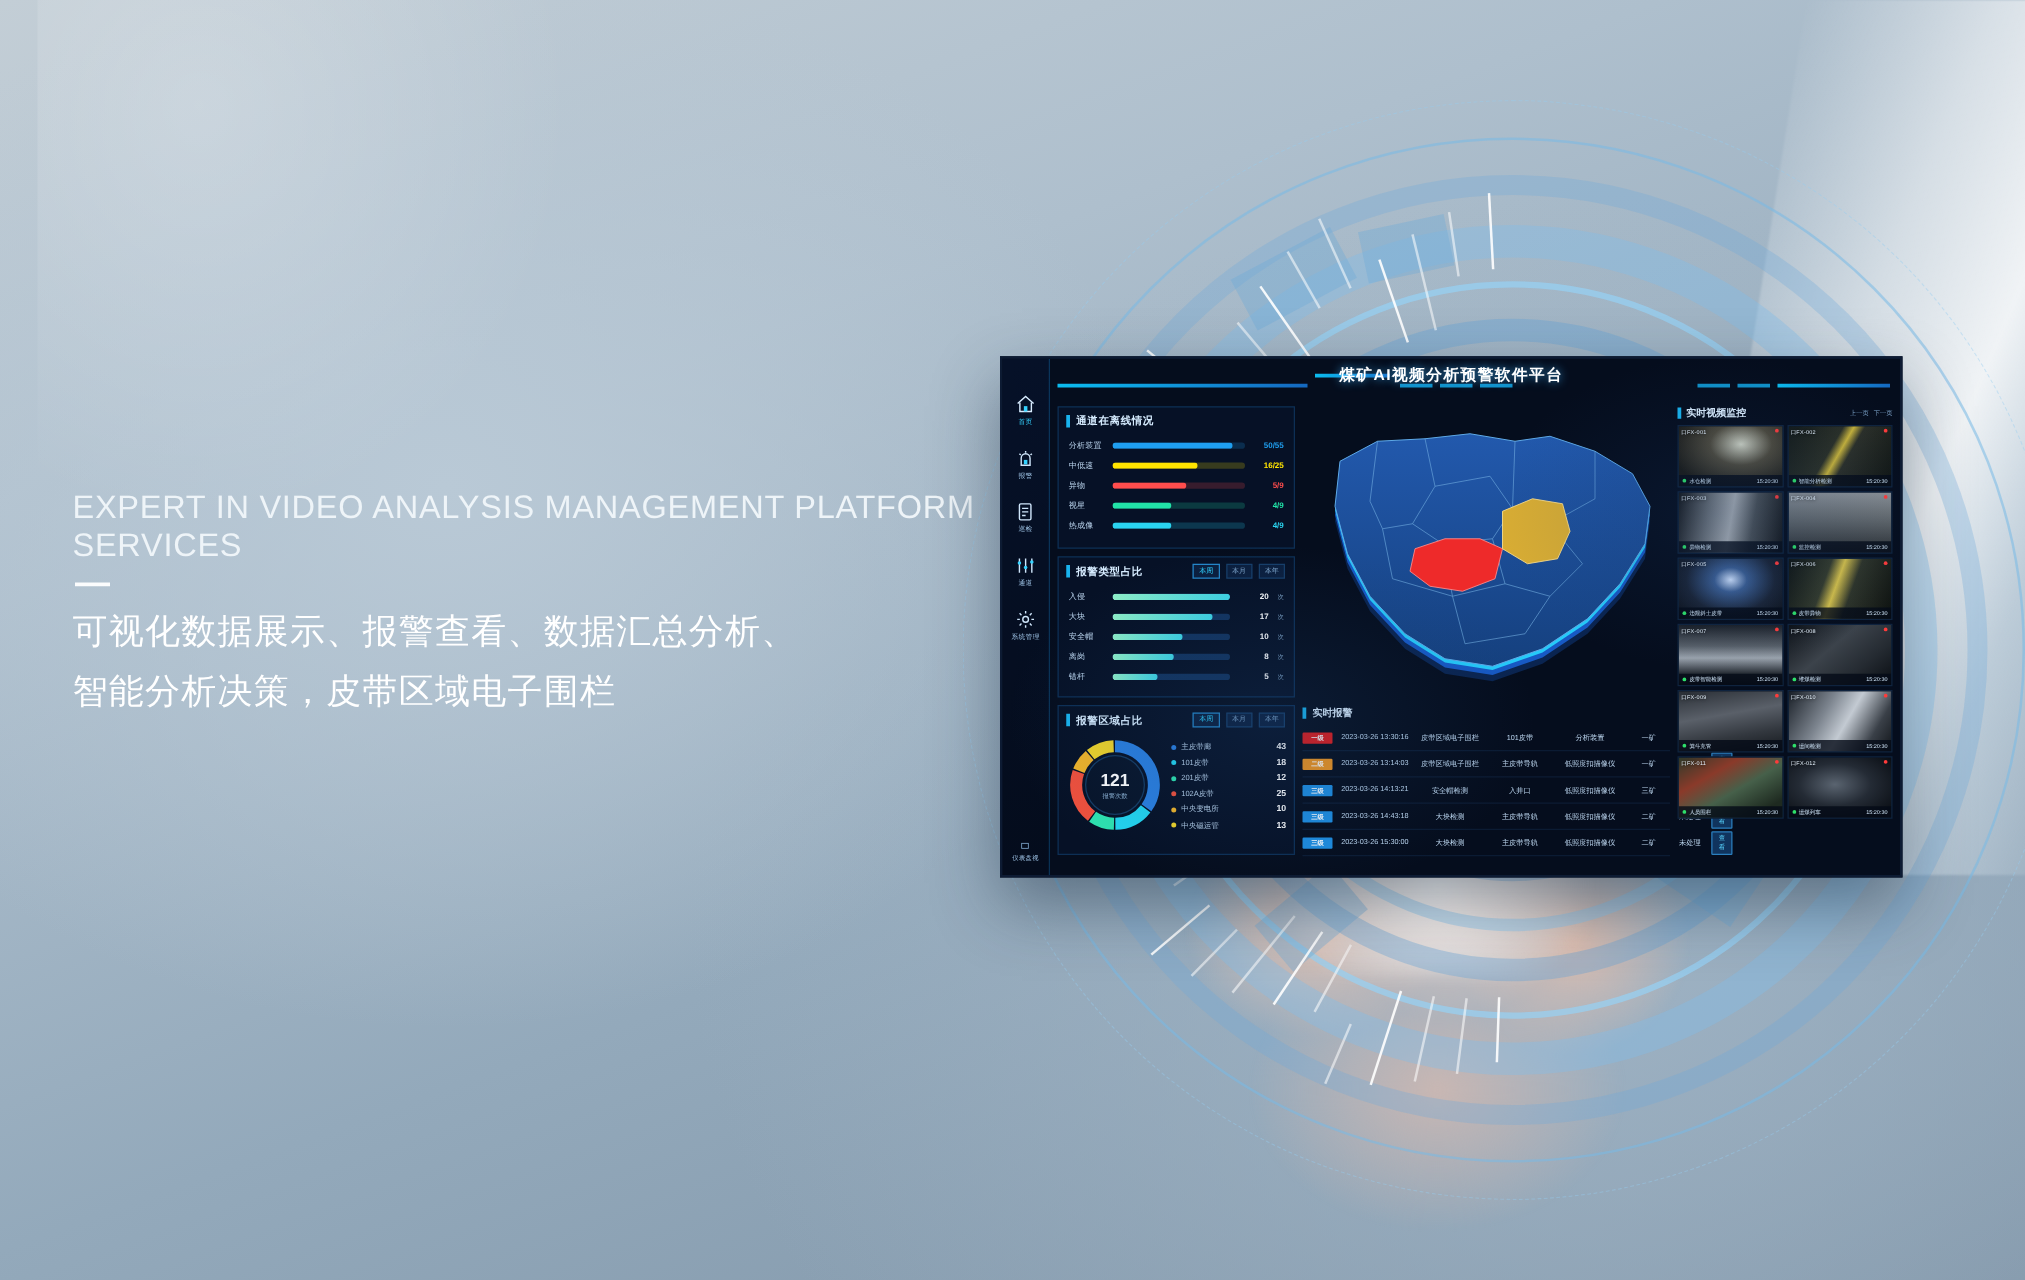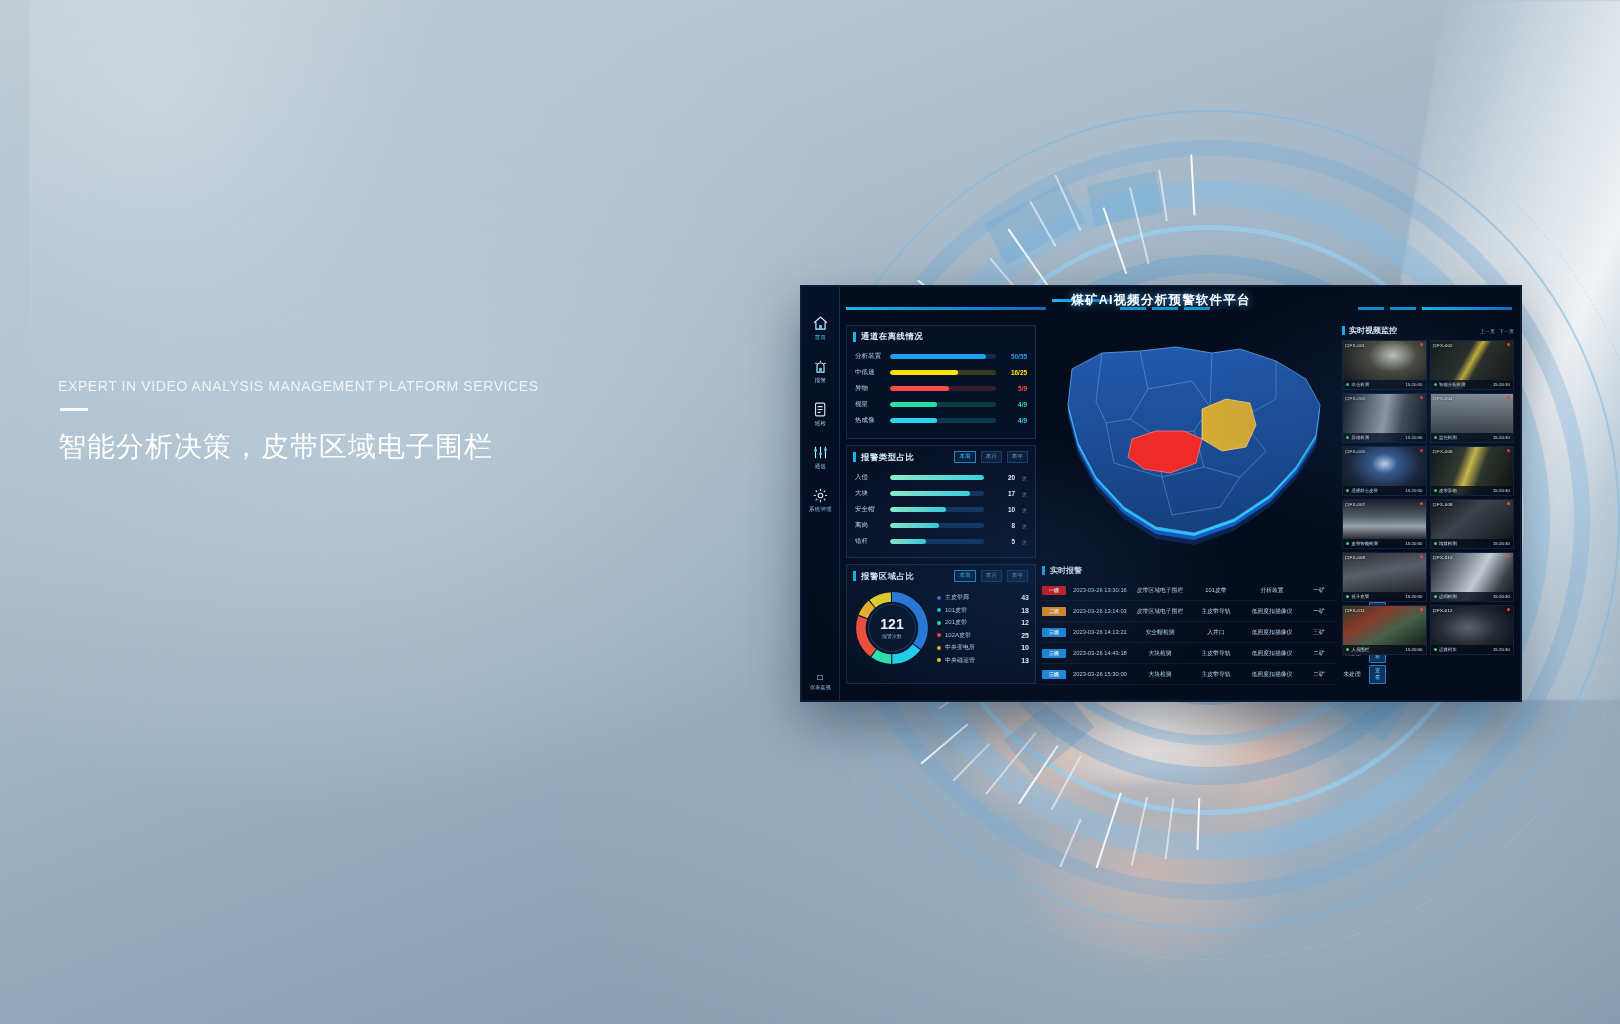--- a/index.html
+++ b/index.html
@@ -50,21 +50,21 @@
     position:absolute; background:rgba(110,170,215,.38);
   }
 
   
   .copy { position:absolute; left:58px; top:372px; width:780px; z-index:5; }
   .h1 {
     font-size:62px; font-weight:700; color:#ffffff; letter-spacing:2px;
     line-height:1.12; text-shadow:0 2px 10px rgba(40,60,80,.25);
   }
   .h2 {
-    margin-top:6px; font-size:14px; color:#eef4f8; letter-spacing:.6px; font-weight:400;
+    margin-top:18px; font-size:26px; color:#eef4f8; letter-spacing:.6px; font-weight:400;
   }
   .rule { width:28px; height:3px; background:#ffffff; margin:14px 0 12px 2px; opacity:.95; }
   .h3 { font-size:28px; color:#ffffff; line-height:1.7; font-weight:400; letter-spacing:1px; }
 
   
   .monitor {
     position:absolute; left:800px; top:285px; width:722px; height:417px;
     background:#050d1d; border:2px solid #0d1b33; z-index:6;
     box-shadow:0 22px 50px rgba(20,40,60,.45);
     overflow:hidden;
@@ -249,20 +249,21 @@
       </div>
   </div>
 
   <div style="position:absolute;left:30px;top:0;width:430px;height:420px;
        background:radial-gradient(ellipse at 30% 20%, rgba(255,255,255,.22), rgba(255,255,255,0) 70%);"></div>
 </div>
 
 <div class="copy">
   <div class="h2">EXPERT IN VIDEO ANALYSIS MANAGEMENT PLATFORM SERVICES</div>
   <div class="rule"></div>
+  <div class="h3">可视化数据展示、报警查看、数据汇总分析、</div>
   <div class="h3">智能分析决策，皮带区域电子围栏</div>
 </div>
 
 <div class="monitor">
   <div class="screen">
 
     <div class="topbar">
       <div class="tb-line" style="left:44px;top:20px;width:200px;"></div>
       <div class="tb-line" style="left:250px;top:12px;width:60px;"></div>
       <div class="tb-dash" style="left:318px;top:20px;width:26px;"></div>

